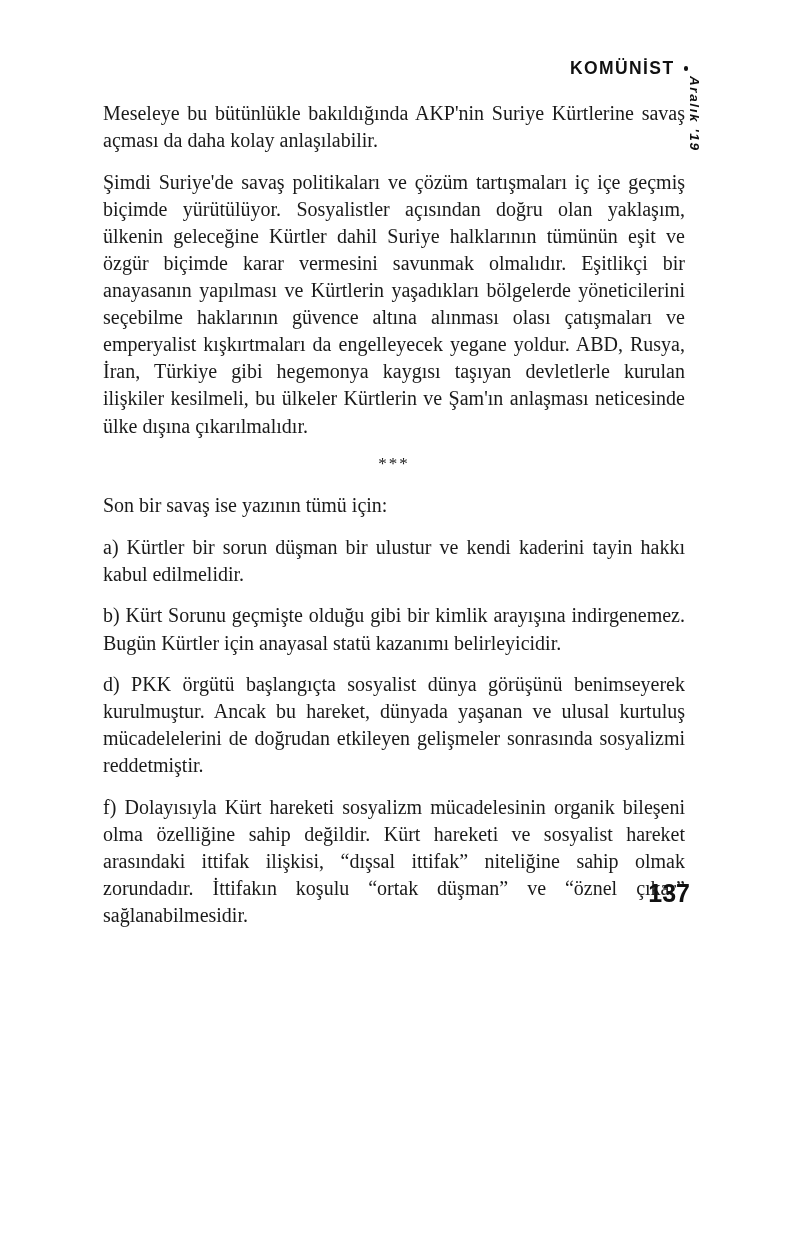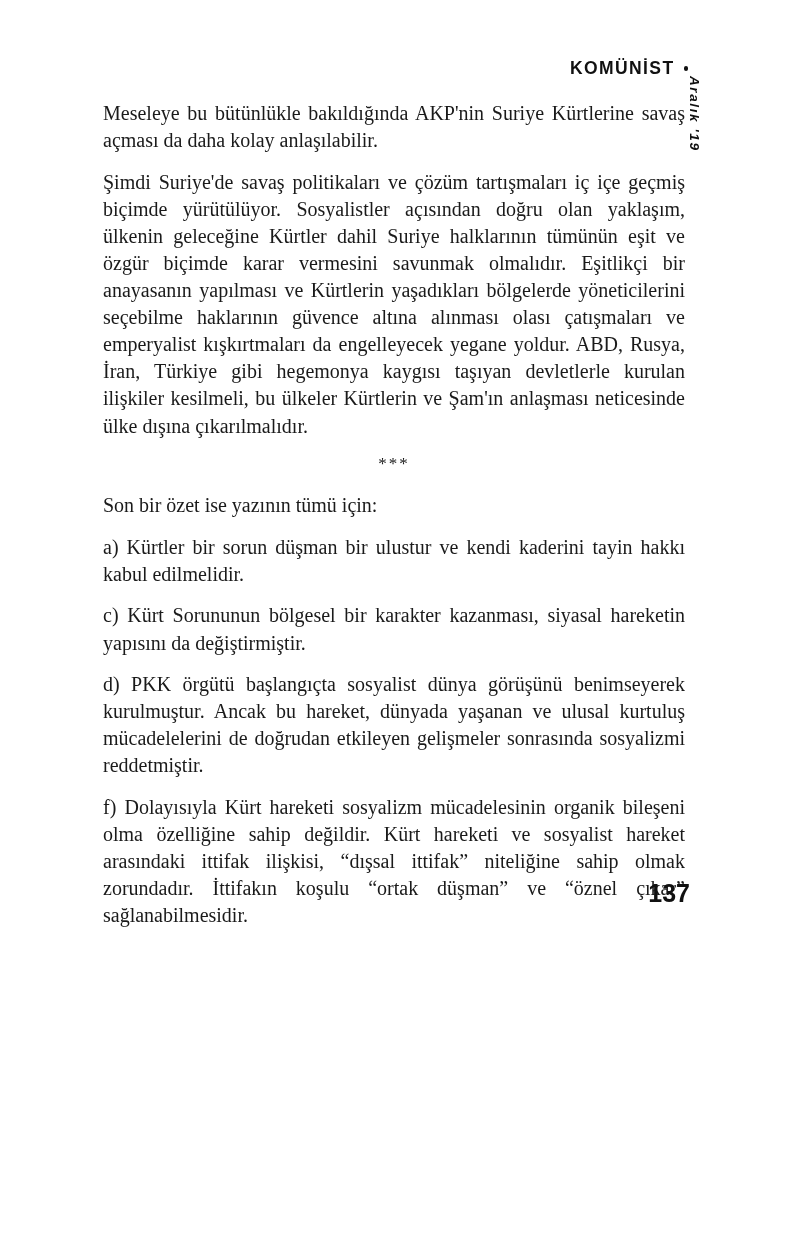--- a/index.html
+++ b/index.html
@@ -104,23 +104,23 @@
   </div>
 
   <div class="issue-vertical">Aralık '19</div>
 
   <div class="content">
     <p>Meseleye bu bütünlükle bakıldığında AKP'nin Suriye Kürtlerine savaş açması da daha kolay anlaşılabilir.</p>
     <p>Şimdi Suriye'de savaş politikaları ve çözüm tartışmaları iç içe geçmiş biçimde yürütülüyor. Sosyalistler açısından doğru olan yaklaşım, ülkenin geleceğine Kürtler dahil Suriye halklarının tümünün eşit ve özgür biçimde karar vermesini savunmak olmalıdır. Eşitlikçi bir anayasanın yapılması ve Kürtlerin yaşadıkları bölgelerde yöneticilerini seçebilme haklarının güvence altına alınması olası çatışmaları ve emperyalist kışkırtmaları da engelleyecek yegane yoldur. ABD, Rusya, İran, Türkiye gibi hegemonya kaygısı taşıyan devletlerle kurulan ilişkiler kesilmeli, bu ülkeler Kürtlerin ve Şam'ın anlaşması neticesinde ülke dışına çıkarılmalıdır.</p>
 
     <div class="divider">***</div>
 
-    <p>Son bir özet ise yazının tümü için:</p>
+    <p>Son bir savaş ise yazının tümü için:</p>
 
     <p>a) Kürtler bir sorun düşman bir ulustur ve kendi kaderini tayin hakkı kabul edilmelidir.</p>
-    <p>c) Kürt Sorununun bölgesel bir karakter kazanması, siyasal hareketin yapısını da değiştirmiştir.</p>
+    <p>b) Kürt Sorunu geçmişte olduğu gibi bir kimlik arayışına indirgenemez. Bugün Kürtler için anayasal statü kazanımı belirleyicidir.</p>
     <p>d) PKK örgütü başlangıçta sosyalist dünya görüşünü benimseyerek kurulmuştur. Ancak bu hareket, dünyada yaşanan ve ulusal kurtuluş mücadelelerini de doğrudan etkileyen gelişmeler sonrasında sosyalizmi reddetmiştir.</p>
     <p class="last">f) Dolayısıyla Kürt hareketi sosyalizm mücadelesinin organik bileşeni olma özelliğine sahip değildir. Kürt hareketi ve sosyalist hareket arasındaki ittifak ilişkisi, “dışsal ittifak” niteliğine sahip olmak zorundadır. İttifakın koşulu “ortak düşman” ve “öznel çıkar” sağlanabilmesidir.</p>
   </div>
 
   <div class="folio">137</div>
 
 </div>
 
 </body></html>

